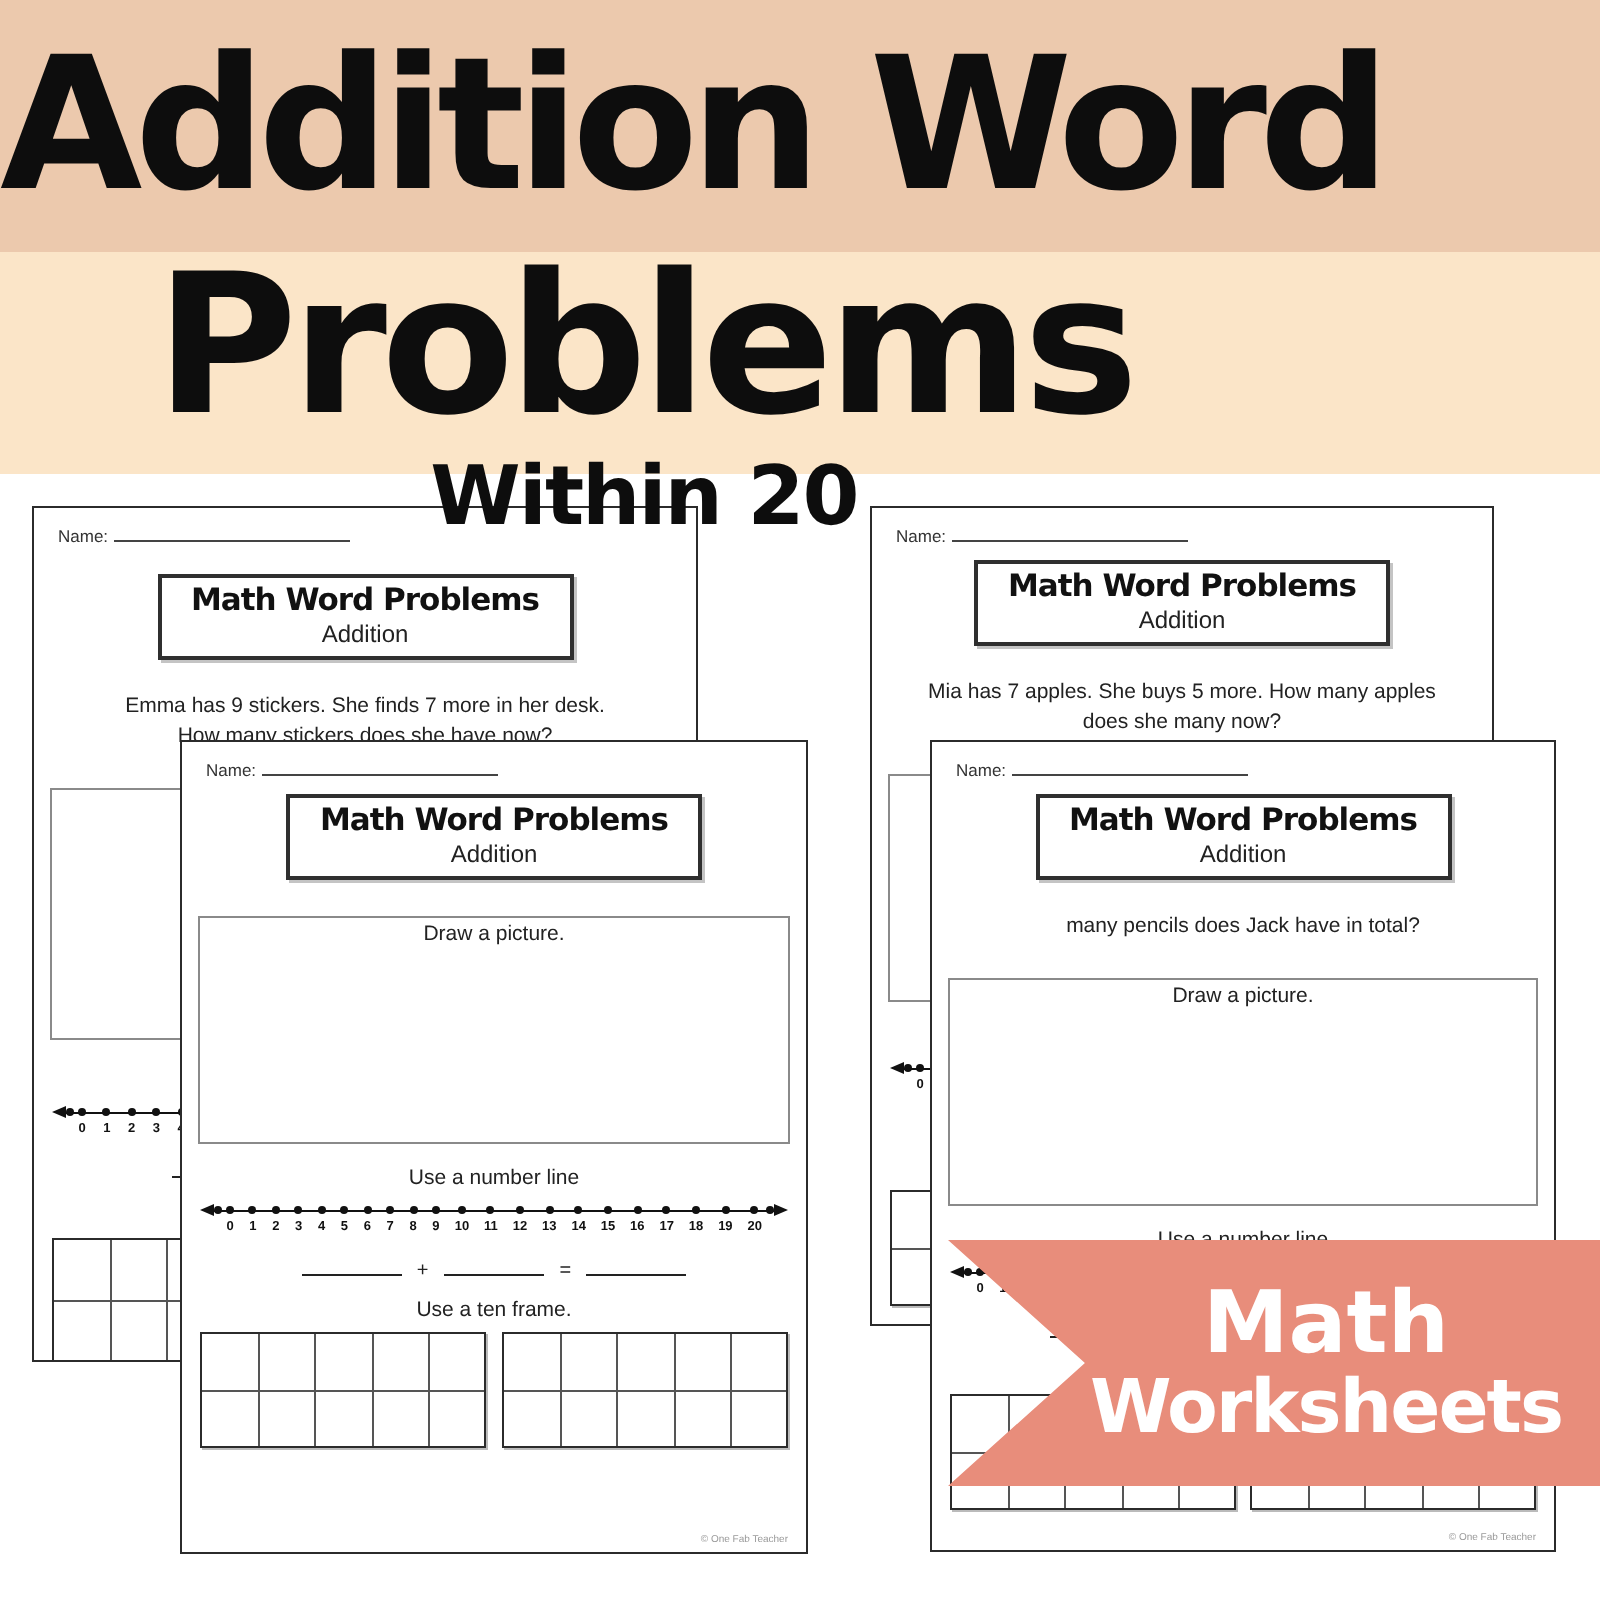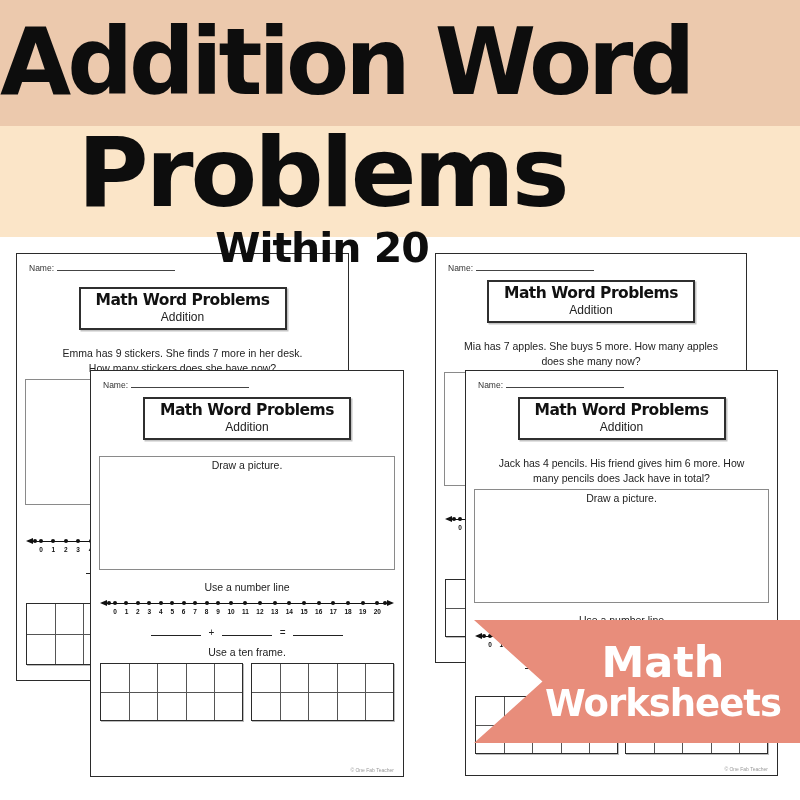--- a/index.html
+++ b/index.html
@@ -27,21 +27,21 @@
   .name-row{font-size:8.5px;color:#333;padding-left:4px}
   .name-line{display:inline-block;width:118px;height:8px;border-bottom:1px solid #444;margin-left:3px}
 
   .tbox{width:204px;margin:7px auto 16px;border:2px solid #2f2f2f;background:#fff;
         box-shadow:1.5px 1.5px 0 #c4c4c4;text-align:center;padding:2px 0 4px}
   .tbox .t{font-family:"DejaVu Sans",sans-serif;font-weight:700;font-size:15.5px;letter-spacing:-0.5px;color:#111}
   .tbox .s{font-size:12px;margin-top:1px;color:#222}
 
   .prob{margin-top:6px;text-align:center;font-size:10.5px;line-height:1.45;color:#222}
 
-  .dbox{margin:3px auto 0;height:114px;border:1.5px solid #8a8a8a;box-sizing:border-box;
+  .dbox{margin:18px auto 0;height:114px;border:1.5px solid #8a8a8a;box-sizing:border-box;
         text-align:center;font-size:10.5px;padding-top:2px;color:#222}
 
   .nll,.tfl{text-align:center;font-size:10.5px;color:#222}
   .nll{margin-top:11px}
   .tfl{margin-top:8px}
 
   
   .nline{display:flex;align-items:flex-start;margin:6px 1px 0}
   .arr{width:0;height:0;border-top:3.5px solid transparent;border-bottom:3.5px solid transparent;margin-top:1px;flex:none}
   .arr-l{border-right:7px solid #111}
@@ -528,21 +528,20 @@
 
 <div class="sheet" id="sheet-jack">
   <div class="name-row">
     <span>Name:</span><span class="name-line"></span>
   </div>
   <div class="tbox">
     <div class="t">Math Word Problems</div>
     <div class="s">Addition</div>
   </div>
   <div class="prob">
-    <div>Jack has 4 pencils. His friend gives him 6 more. How</div>
     <div>many pencils does Jack have in total?</div>
   </div>
   <div class="dbox">
     <span>Draw a picture.</span>
   </div>
   <div class="nll">Use a number line</div>
   <div class="nline">
     <span class="arr arr-l"></span>
     <span class="end-dot"></span>
     <span class="ticks">

